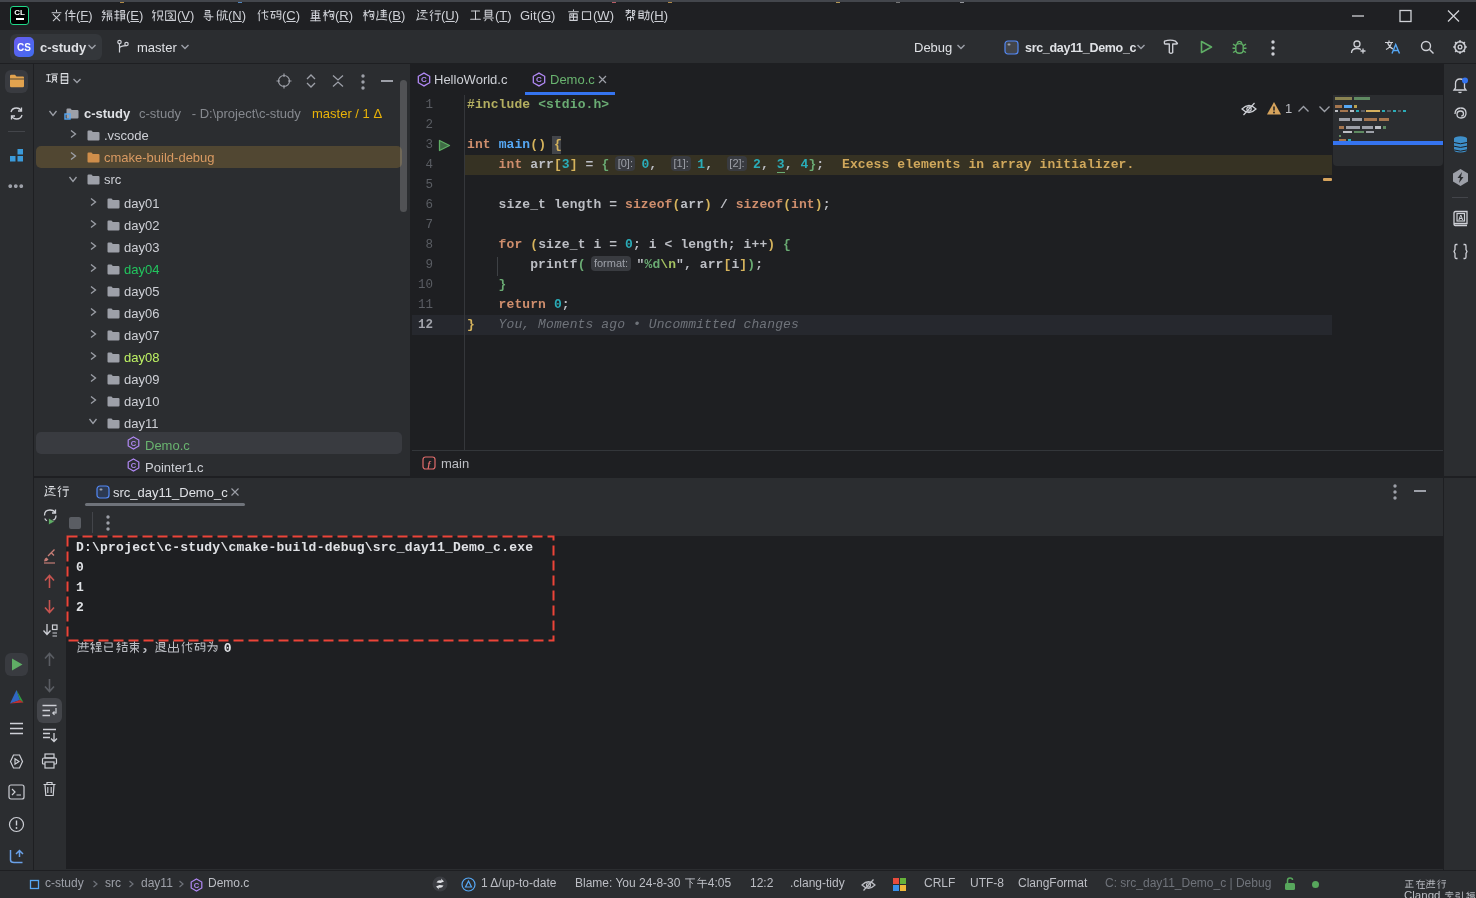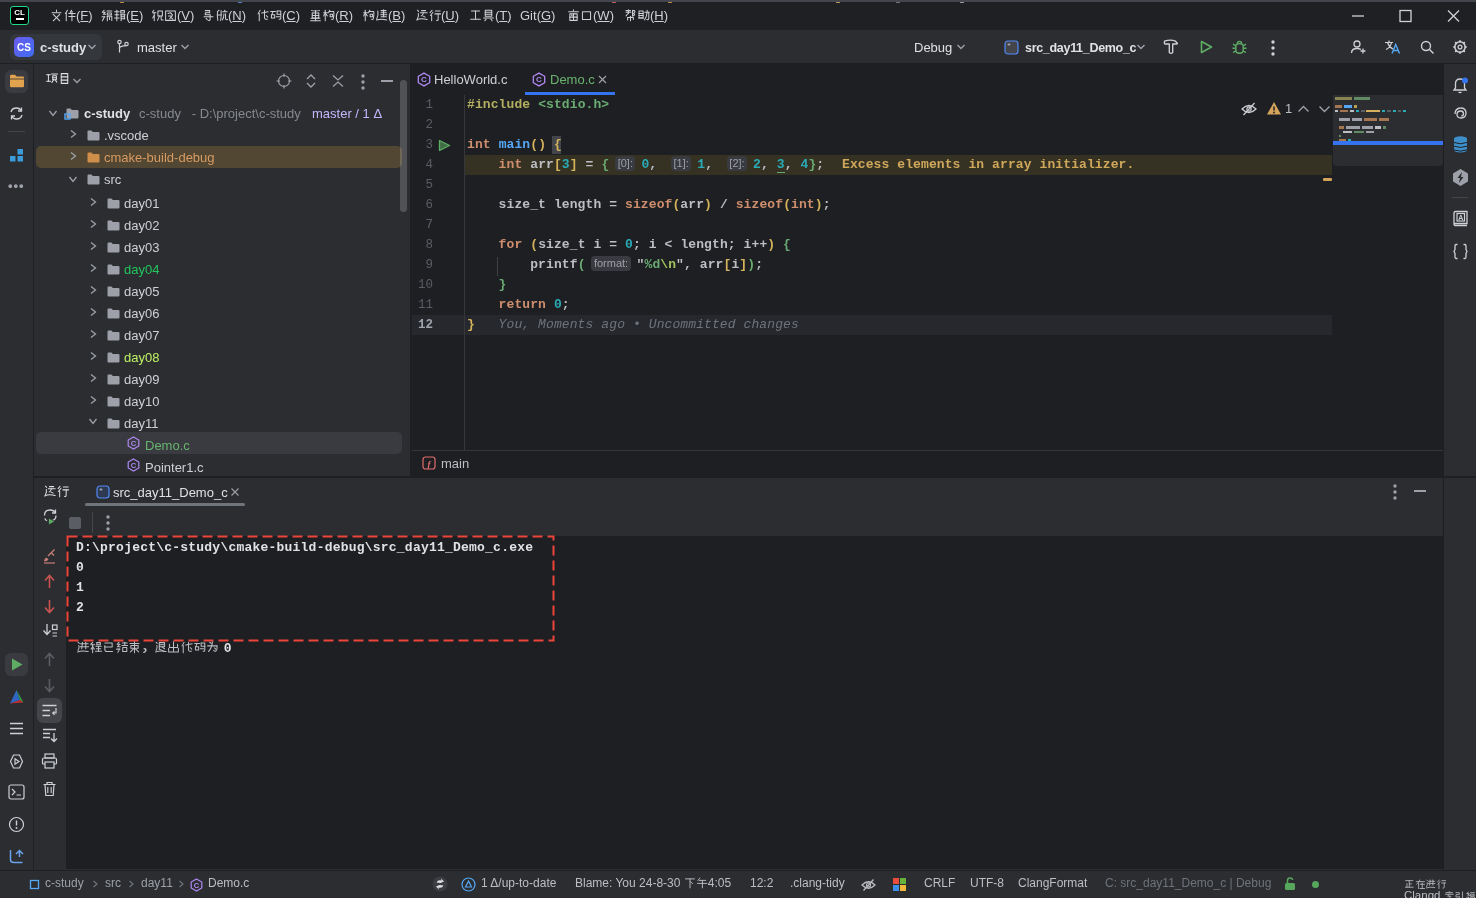--- a/index.html
+++ b/index.html
@@ -503,21 +503,21 @@
     <path d="M1.5 2L5 6.5L8.5 2" stroke="#9da0a8" stroke-width="1.3" fill="none"></path>
   </svg>
 <svg class="abs" style="left:66px;top:108px" width="13" height="11" viewBox="0 0 13 11">
     <path d="M.5 1.6Q.5 .5 1.6 .5H4.5L5.8 2H11.4Q12.5 2 12.5 3.1V9.4Q12.5 10.5 11.4 10.5H1.6Q.5 10.5 .5 9.4Z" fill="#9da0a8"></path>
   </svg>
 <svg class="abs" style="left:64px;top:113px" width="7" height="7" viewBox="0 0 7 7">
     <rect x="1" y="1" width="5" height="5" fill="none" stroke="#56a8f5" stroke-width="1.4"></rect>
   </svg>
 <div class="abs" style="left:84px;top:106px;font-size:13px;font-weight:bold;color:#dfe1e5">c-study</div>
 <div class="abs" style="left:139px;top:106px;font-size:13px;color:#86898f">c-study&nbsp;&nbsp; - D:\project\c-study</div>
-<div class="abs" style="left:312px;top:106px;font-size:13px;color:#c4b5fd">master / 1 Δ</div>
+<div class="abs" style="left:312px;top:106px;font-size:13px;color:#eab308">master / 1 Δ</div>
 <svg class="abs" style="left:69px;top:129px" width="8" height="10" viewBox="0 0 8 10">
     <path d="M2 1.5L6.5 5L2 8.5" stroke="#9da0a8" stroke-width="1.3" fill="none"></path>
   </svg>
 <svg class="abs" style="left:87px;top:130px" width="13" height="11" viewBox="0 0 13 11">
     <path d="M.5 1.6Q.5 .5 1.6 .5H4.5L5.8 2H11.4Q12.5 2 12.5 3.1V9.4Q12.5 10.5 11.4 10.5H1.6Q.5 10.5 .5 9.4Z" fill="#9da0a8"></path>
   </svg>
 <div class="abs" style="left:104px;top:128px;font-size:13px;color:#ced0d6">.vscode</div>
 <svg class="abs" style="left:69px;top:151px" width="8" height="10" viewBox="0 0 8 10">
     <path d="M2 1.5L6.5 5L2 8.5" stroke="#9da0a8" stroke-width="1.3" fill="none"></path>
   </svg>

